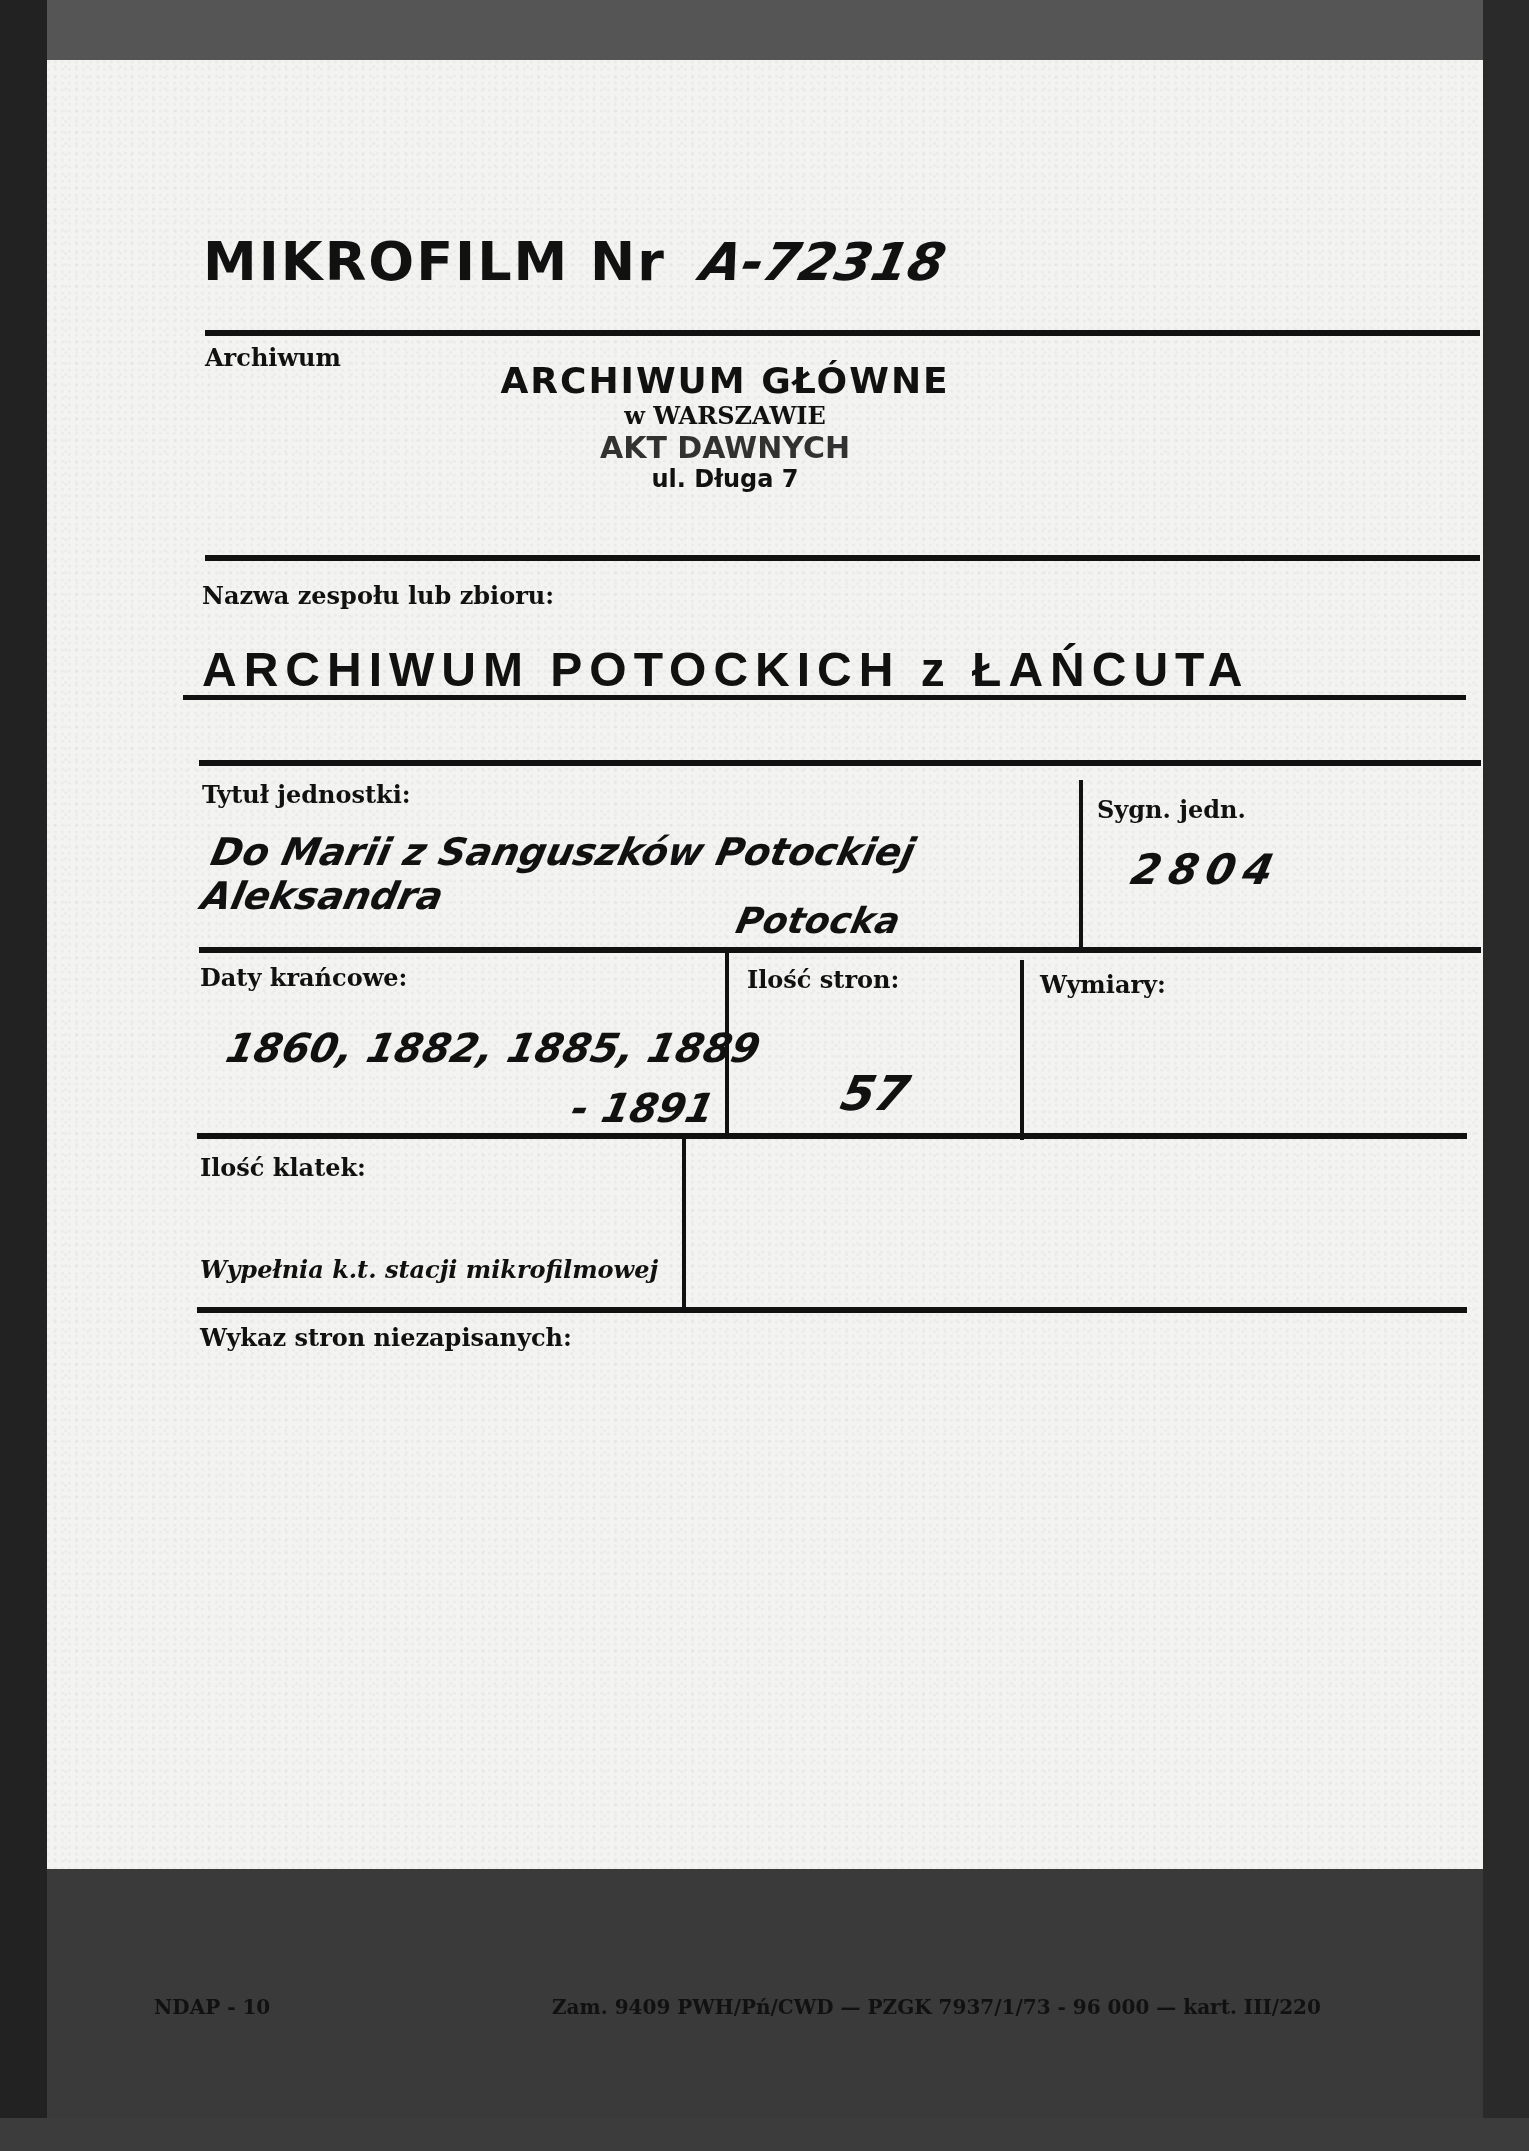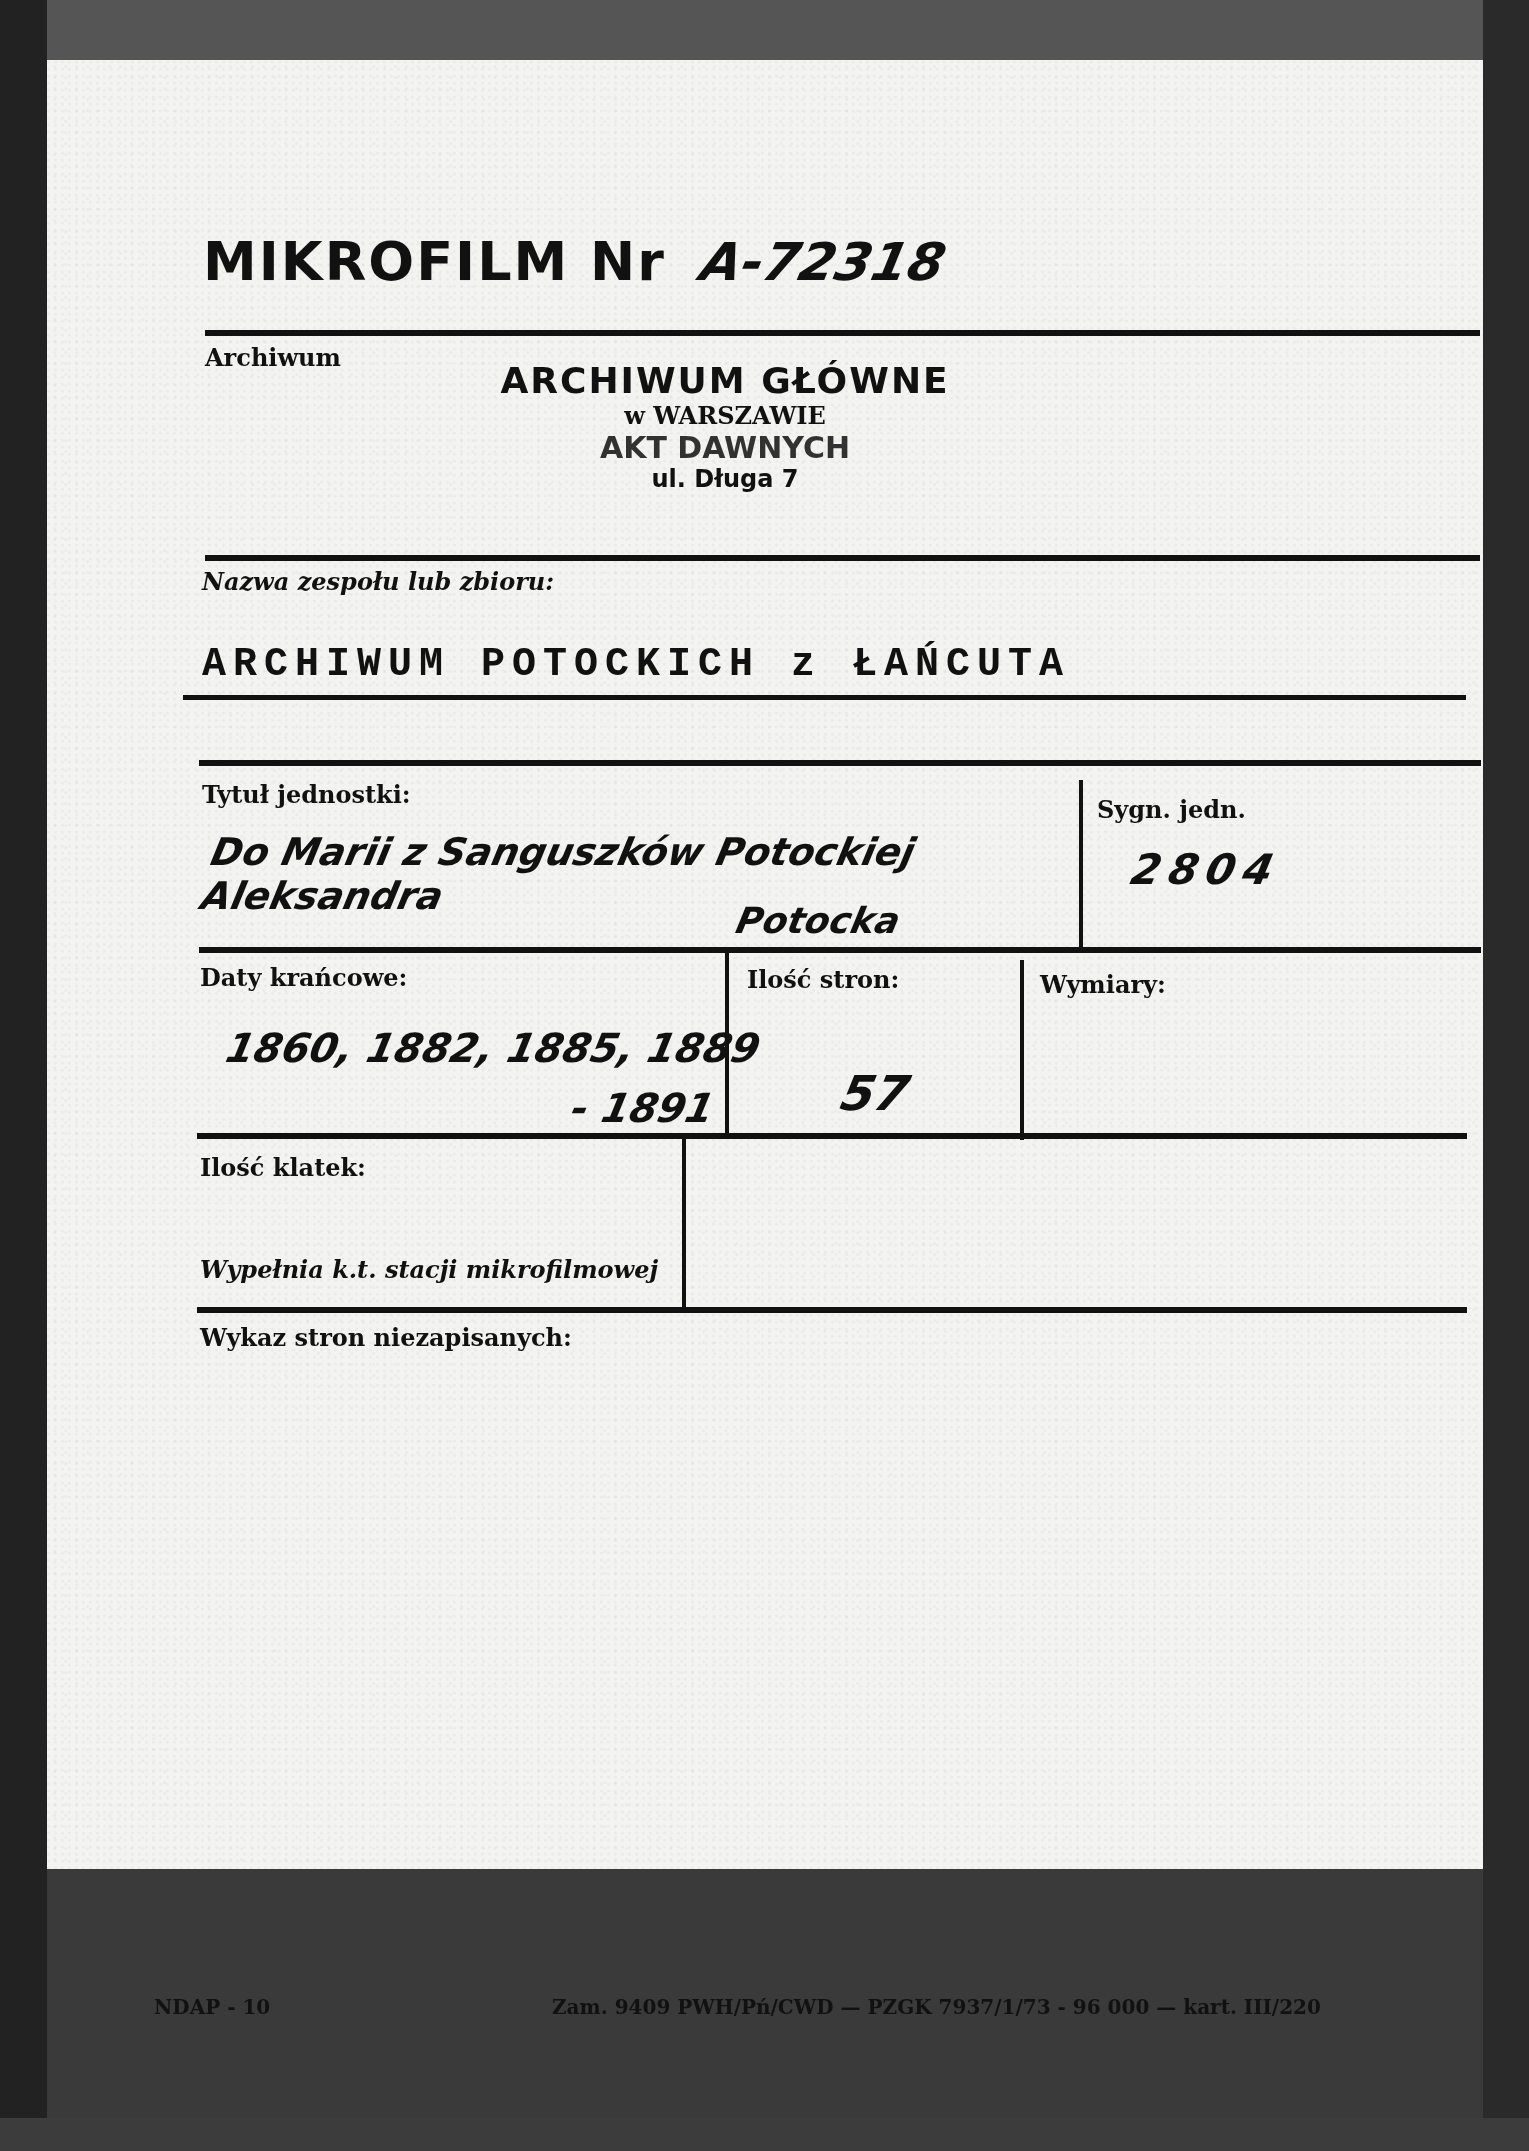--- a/index.html
+++ b/index.html
@@ -31,21 +31,21 @@
     font-family:"DejaVu Sans", sans-serif; font-style:italic; font-weight:bold;
     color:#111; transform:skewX(-12deg);
   }
   .label {
     font-family:"DejaVu Serif", serif; font-weight:bold; font-size:24px; color:#111;
   }
   .stamp {
     font-family:"DejaVu Sans", sans-serif; font-weight:bold; color:#111; text-align:center;
   }
   .zespol {
-    font-family:Liberation Mono, monospace; font-size:40px; letter-spacing:7px; color:#111; font-weight:bold;
+    font-family:Liberation Sans, sans-serif; font-size:48px; letter-spacing:7px; color:#111; font-weight:bold;
   }
   .footer { font-family:"DejaVu Serif", serif; font-weight:bold; font-size:20px; color:#111; }
 </style>
 </head>
 <body>
 
 <div class="bg-top"></div>
 <div class="bg-left"></div>
 <div class="bg-right"></div>
 <div class="bg-bottom"></div>
@@ -58,21 +58,21 @@
 
   <div class="abs label" style="left:158px; top:283px;">Archiwum</div>
   <div class="abs" style="left:428px; top:300px; width:500px;">
     <div class="stamp" style="font-size:36px; letter-spacing:2px;">ARCHIWUM GŁÓWNE</div>
     <div class="stamp" style="font-size:24px; font-family:'DejaVu Serif', serif;">w WARSZAWIE</div>
     <div class="stamp" style="font-size:30px; opacity:0.85;">AKT DAWNYCH</div>
     <div class="stamp" style="font-size:24px;">ul. Długa 7</div>
   </div>
   <div class="rule" style="left:158px; top:495px; width:1275px;"></div>
 
-  <div class="abs label" style="left:155px; top:507px;font-style:italic;">Nazwa zespołu lub zbioru:</div>
+  <div class="abs label" style="left:155px; top:521px;">Nazwa zespołu lub zbioru:</div>
   <div class="abs zespol" style="left:155px; top:582px;">ARCHIWUM POTOCKICH z ŁAŃCUTA</div>
   <div class="rule" style="left:136px; top:635px; width:1283px; height:5px;"></div>
   <div class="rule" style="left:152px; top:700px; width:1282px;"></div>
 
   <div class="abs label" style="left:155px; top:720px;">Tytuł jednostki:</div>
   <div class="abs hand" style="left:160px; top:770px; font-size:38px; width:900px;">Do Marii z Sanguszków Potockiej Aleksandra</div>
   <div class="abs hand" style="left:690px; top:840px; font-size:36px;">Potocka</div>
   <div class="vrule" style="left:1032px; top:720px; height:168px;"></div>
   <div class="abs label" style="left:1050px; top:735px;">Sygn. jedn.</div>
   <div class="abs hand" style="left:1085px; top:785px; font-size:42px; letter-spacing:8px;">2804</div>

